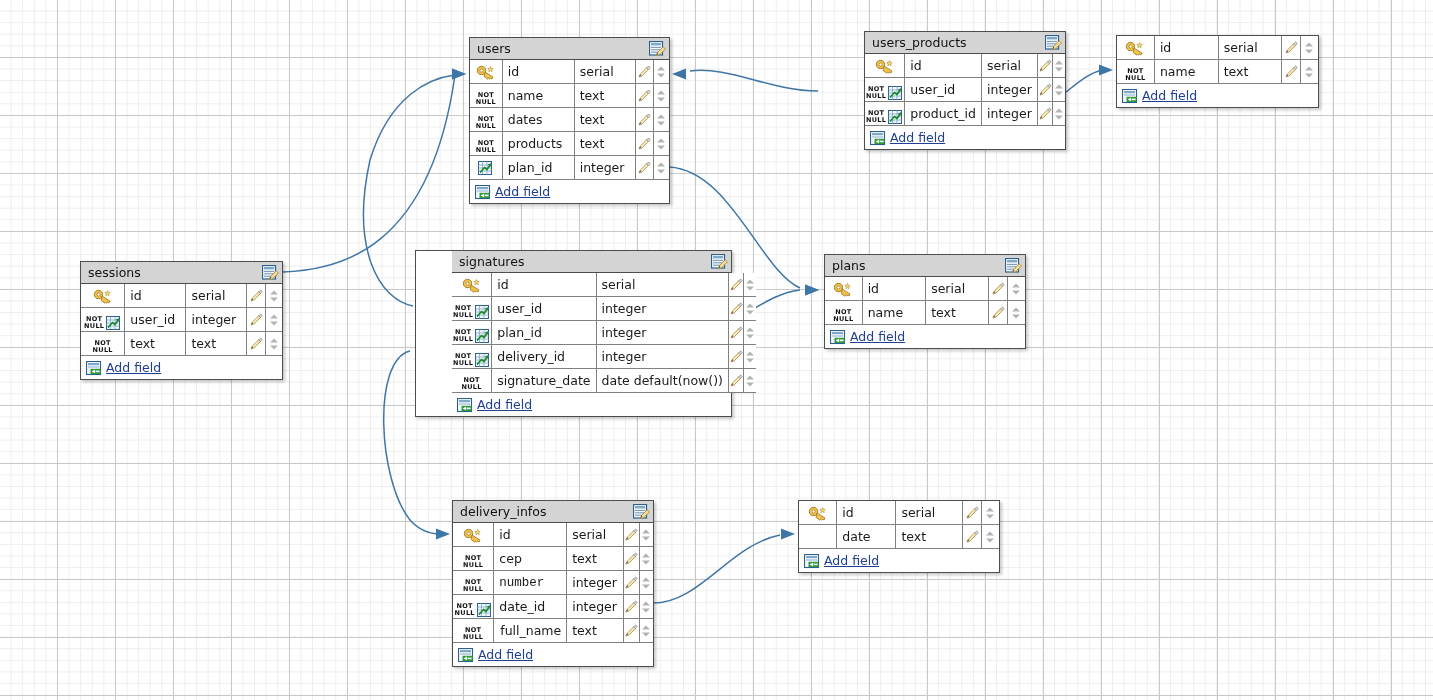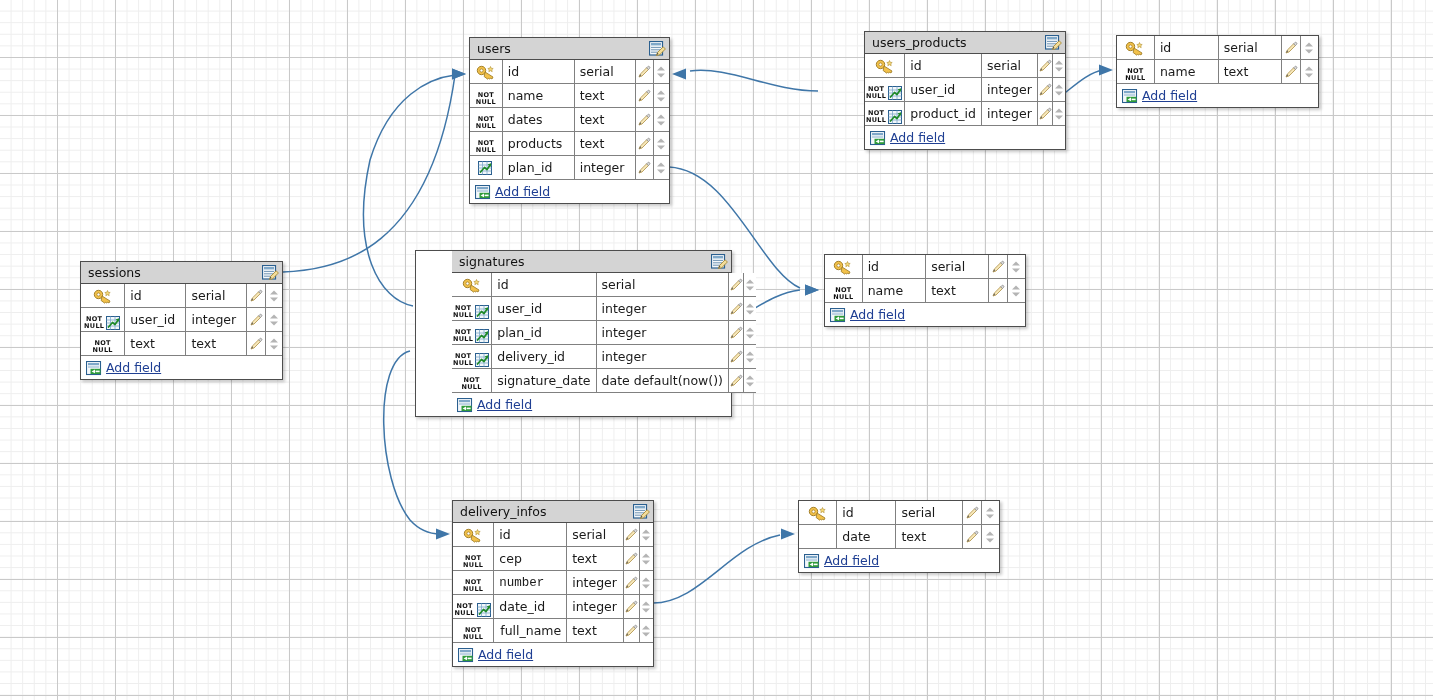--- a/index.html
+++ b/index.html
@@ -753,20 +753,34 @@
                 <line x1="2" y1="6" x2="13" y2="6" stroke="#7fa8c9" stroke-width="0.9"></line>
                 <rect x="4.5" y="7.8" width="10" height="5.2" fill="#2f9b3a"></rect>
                 <path d="M9 8.6 L5.6 10.4 L9 12.2 Z" fill="#ffffff"></path>
                 <rect x="9.6" y="9.6" width="4" height="1.6" fill="#ffffff"></rect>
               </g>
             </svg></span>
           <span class="add-link">Add field</span>
         </div>
       </div>
       <div class="table-box" style="left: 824px; top: 254px; width: 200px;">
+        <div class="tbl-header">
+          <span class="tbl-title">plans</span>
+          <span><svg class="ico" width="17" height="16" viewBox="0 0 17 16">
+              <g>
+                <rect x="0.5" y="0.5" width="13" height="13.5" fill="#f4f8fb" stroke="#2a5f8f" stroke-width="1.2"></rect>
+                <rect x="2" y="2" width="10" height="2.4" fill="#7fa8c9"></rect>
+                <line x1="2" y1="6.4" x2="12" y2="6.4" stroke="#6f93b3" stroke-width="1"></line>
+                <line x1="2" y1="8.8" x2="12" y2="8.8" stroke="#6f93b3" stroke-width="1"></line>
+                <line x1="2" y1="11.2" x2="9" y2="11.2" stroke="#6f93b3" stroke-width="1"></line>
+                <path d="M7.5 14.5 L8.4 11.6 L14.2 5.8 L16.4 8 L10.6 13.8 Z" fill="#f3dd9a" stroke="#a98b38" stroke-width="0.9" stroke-linejoin="round"></path>
+                <path d="M7.5 14.5 L8.4 11.6 L9.4 12.6 Z" fill="#4a4a4a"></path>
+              </g>
+            </svg></span>
+        </div>
         <div class="tbl-rows">
           <div class="frow">
             <div class="c-flag"><span class="flagwrap">
                 <span><svg class="ico" width="20" height="16" viewBox="0 0 20 16">
                     <g>
                       <circle cx="5.5" cy="6.5" r="4.2" fill="#f2c14a" stroke="#a4812a" stroke-width="1"></circle>
                       <circle cx="5.5" cy="6.5" r="1.6" fill="#ffffff" stroke="#a4812a" stroke-width="0.8"></circle>
                       <path d="M9 8 L17 13 L16 15 L14.6 14.1 L13.8 15.1 L12.6 14.3 L11.8 15.2 L8.2 12.6 Z" fill="#f2c14a" stroke="#a4812a" stroke-width="0.9" stroke-linejoin="round"></path>
                       <path d="M14.5 2.5 l0.8 1.8 1.9 0.2 -1.4 1.3 0.4 1.9 -1.7 -1 -1.7 1 0.4 -1.9 -1.4 -1.3 1.9 -0.2 z" fill="#f5d878" stroke="#b08f33" stroke-width="0.6"></path>
                     </g>

